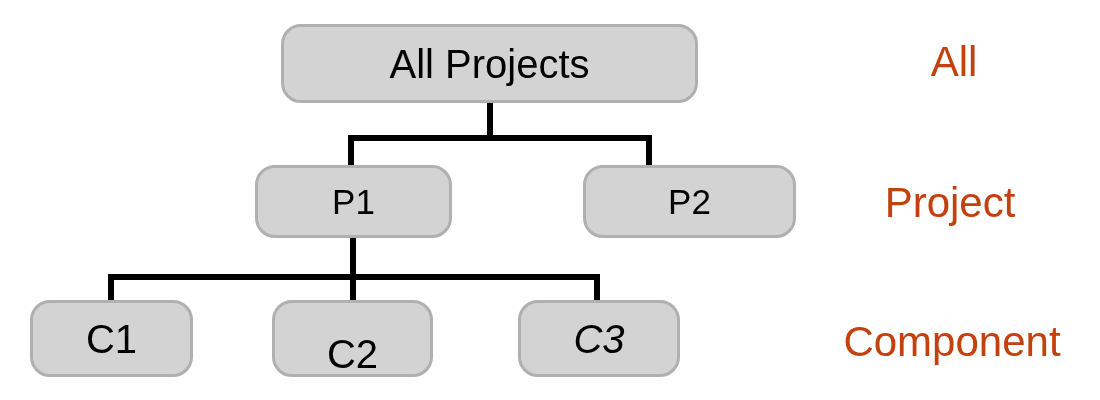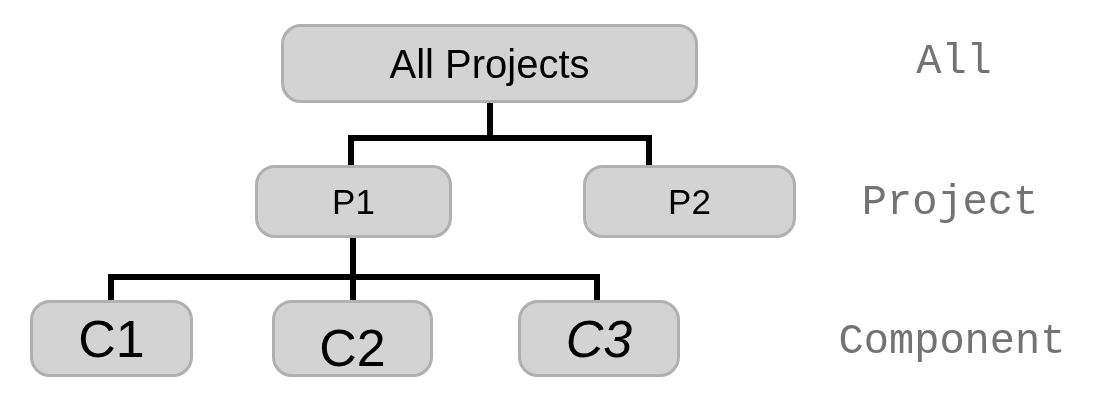--- a/index.html
+++ b/index.html
@@ -37,26 +37,26 @@
   }
   .node-label {
     color: #000000;
     font-family: "Liberation Sans", sans-serif;
     font-weight: 400;
     line-height: 1;
     white-space: nowrap;
   }
   .node-root .node-label { font-size: 40px; }
   .node-project .node-label { font-size: 35px; }
-  .node-component .node-label { font-size: 52px; }
+  .node-component .node-label { font-size: 40px; }
 
   .tier-label {
     position: absolute;
-    color: #737373;
-    font-family: Liberation Mono, monospace;
+    color: #c2410c;
+    font-family: Liberation Sans, sans-serif;
     font-size: 42px;
     font-weight: 400;
     line-height: 1;
     white-space: nowrap;
     transform: translate(-50%, -50%);
     z-index: 3;
   }
 
   
   #node-all-projects { left: 281px; top: 24px;  width: 417px; height: 79px; }

